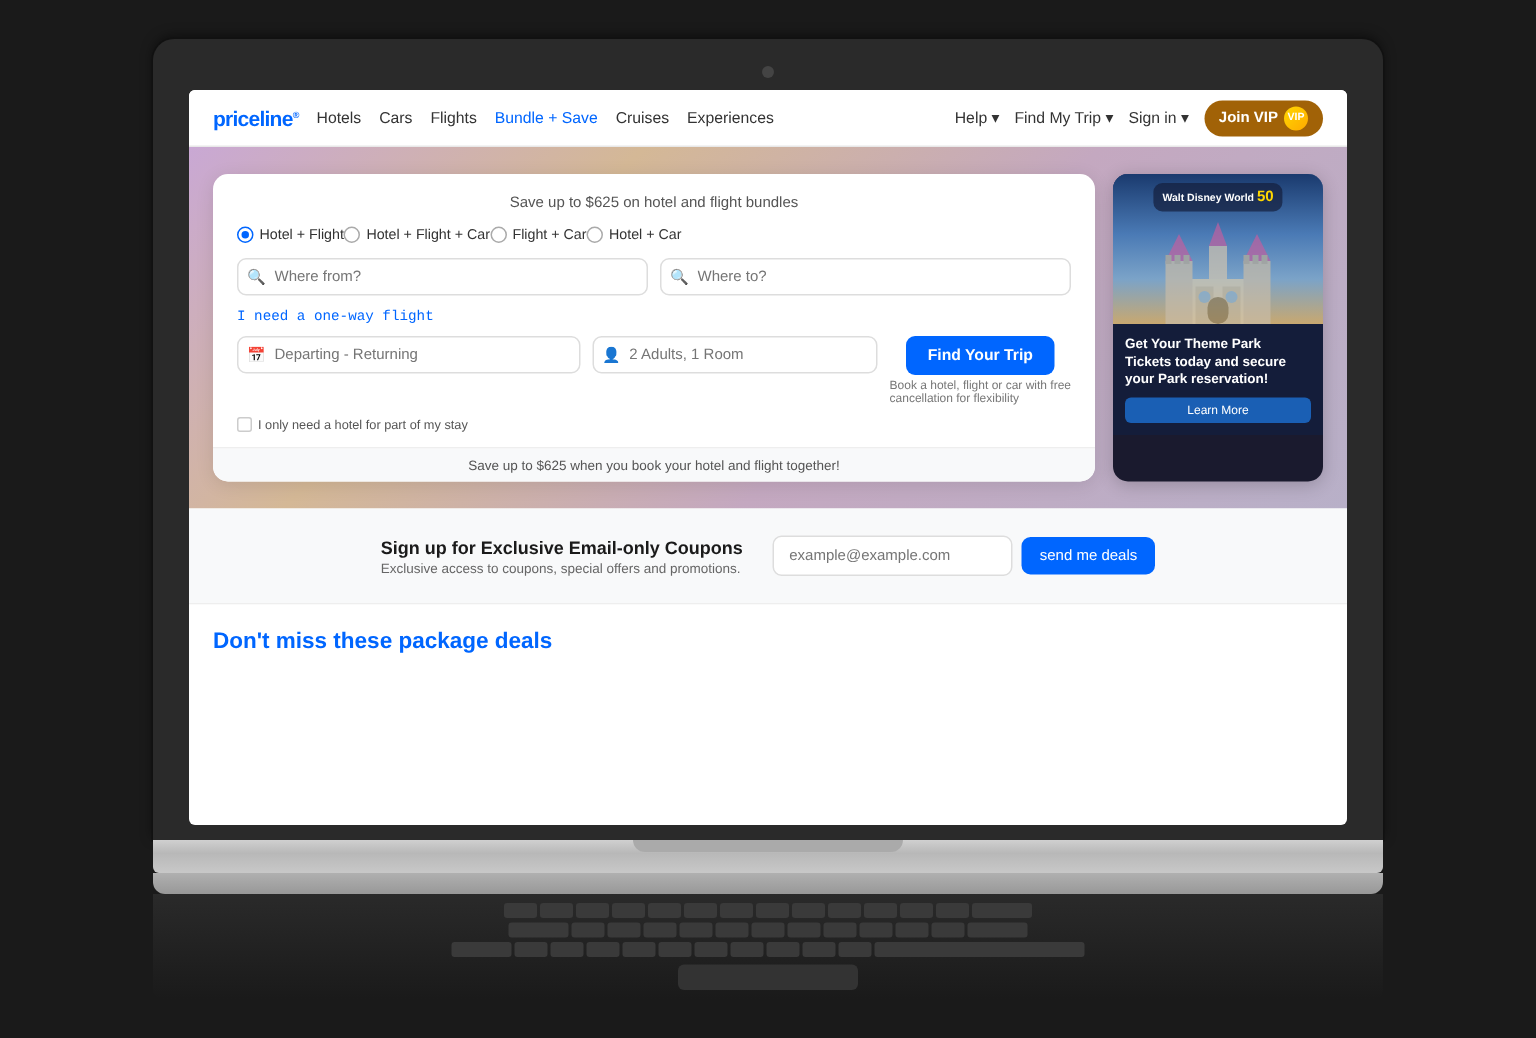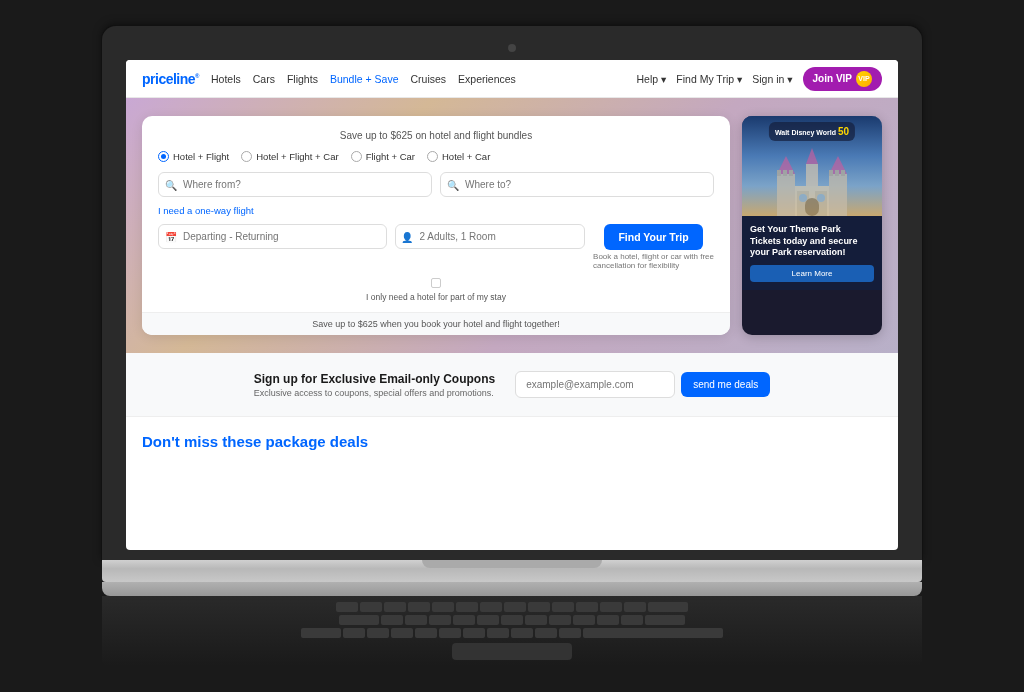--- a/index.html
+++ b/index.html
@@ -137,21 +137,21 @@
       display: flex;
       align-items: center;
       gap: 10px;
     }
     .nav-right-link {
       font-size: 10.5px;
       color: #333;
       cursor: pointer;
     }
     .join-vip-btn {
-      background: #a21caf;
+      background: #a16207;
       color: #fff;
       border: none;
       border-radius: 14px;
       padding: 4px 10px;
       font-size: 10px;
       font-weight: 600;
       cursor: pointer;
       display: flex;
       align-items: center;
       gap: 4px;
@@ -193,21 +193,21 @@
       margin-bottom: 2px;
     }
     .search-subtitle {
       font-size: 10px;
       color: #555;
       margin-bottom: 10px;
       text-align: center;
     }
     .radio-group {
       display: flex;
-      gap: 12px;
+      gap: 0;
       margin-bottom: 10px;
       flex-wrap: wrap;
     }
     .radio-option {
       display: flex;
       align-items: center;
       gap: 4px;
       font-size: 9.5px;
       color: #333;
       cursor: pointer;
@@ -258,20 +258,21 @@
       color: #aaa;
     }
 
     .one-way-link {
       color: #0066ff;
       font-size: 9.5px;
       cursor: pointer;
       font-weight: 500;
       margin-bottom: 8px;
       display: block;
+      font-family: Liberation Mono, monospace;
     }
 
     .bottom-row {
       display: flex;
       gap: 8px;
       align-items: flex-start;
     }
     .find-trip-btn {
       background: #0066ff;
       color: #fff;
@@ -288,21 +289,20 @@
       font-size: 8px;
       color: #777;
       margin-top: 2px;
     }
 
     .checkbox-row {
       display: flex;
       align-items: center;
       gap: 4px;
       margin-top: 8px;
-      flex-direction: column;
     }
     .checkbox {
       width: 10px;
       height: 10px;
       border: 1px solid #ccc;
       border-radius: 2px;
     }
     .checkbox-label {
       font-size: 8.5px;
       color: #555;

